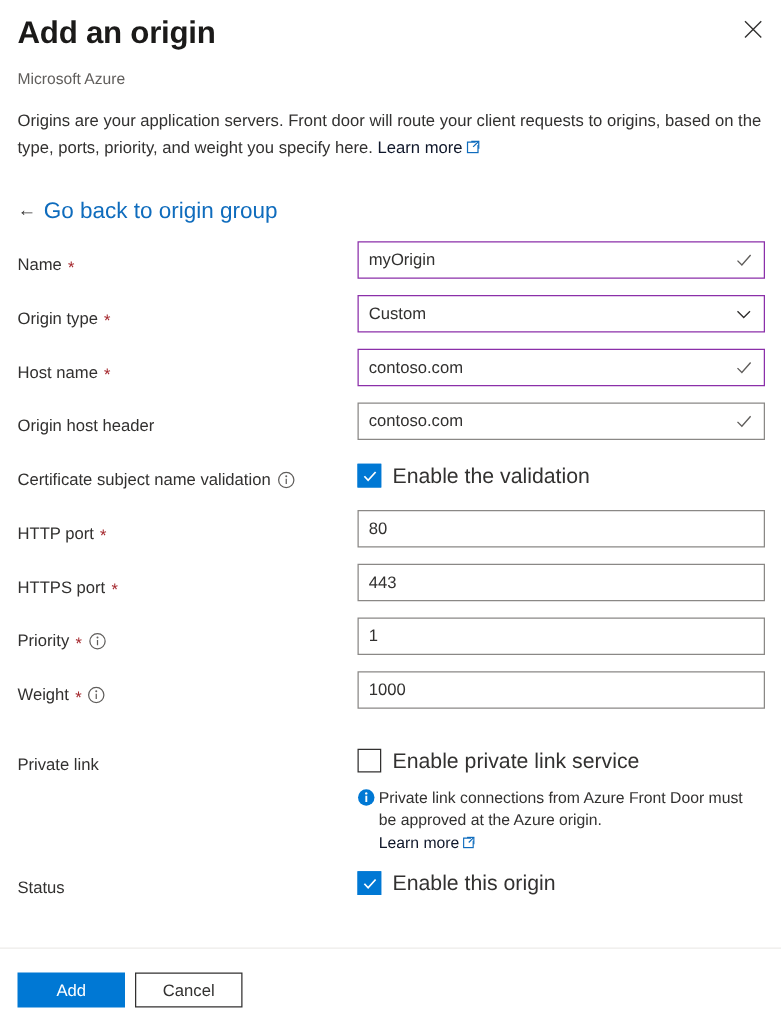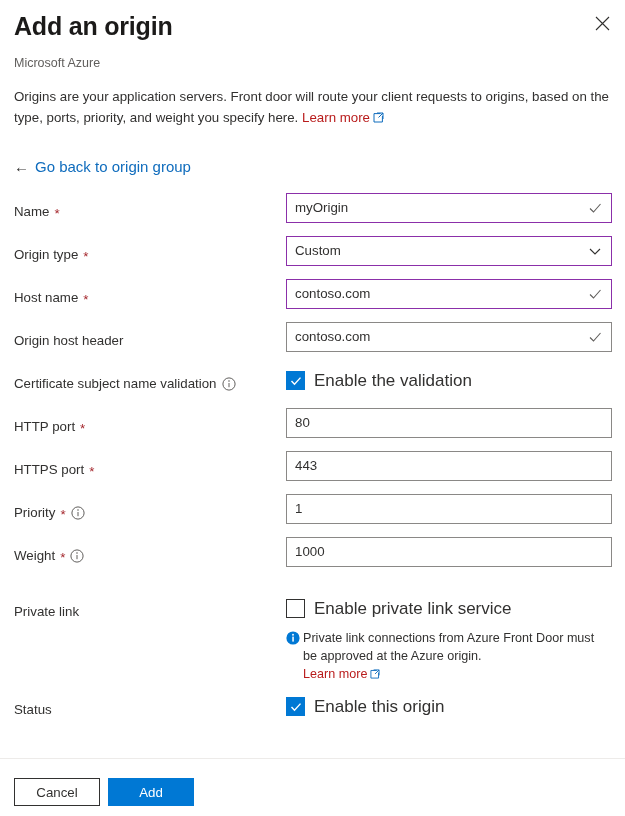--- a/index.html
+++ b/index.html
@@ -62,21 +62,21 @@
   .desc {
     position: absolute;
     left: 14px;
     top: 86px;
     width: 598px;
     font-size: 13.3px;
     line-height: 21px;
     color: #323130;
   }
   a.link {
-    color: #b91c1c;
+    color: #0f172a;
     text-decoration: none;
     cursor: pointer;
   }
   .ext {
     display: inline-block;
     vertical-align: -1px;
     margin-left: 3px;
   }
 
   
@@ -88,21 +88,21 @@
     align-items: center;
     gap: 6px;
     cursor: pointer;
   }
   .backrow .arrow {
     color: #323130;
     font-size: 15px;
     line-height: 15px;
   }
   .backrow .btext {
-    font-size: 15px;
+    font-size: 18px;
     color: #0f6cbd;
   }
 
   
   .form {
     position: absolute;
     left: 0;
     top: 193px;
     right: 0;
   }
@@ -471,18 +471,18 @@
           <span class="cbtext">Enable this origin</span>
         </div>
       </div>
     </div>
 
   </div>
 
   <div class="divider"></div>
   <div class="footer">
     <div class="btns">
+      <button class="btn primary">Add</button>
       <button class="btn secondary">Cancel</button>
-      <button class="btn primary">Add</button>
     </div>
   </div>
 
 </div>
 
 </body></html>

